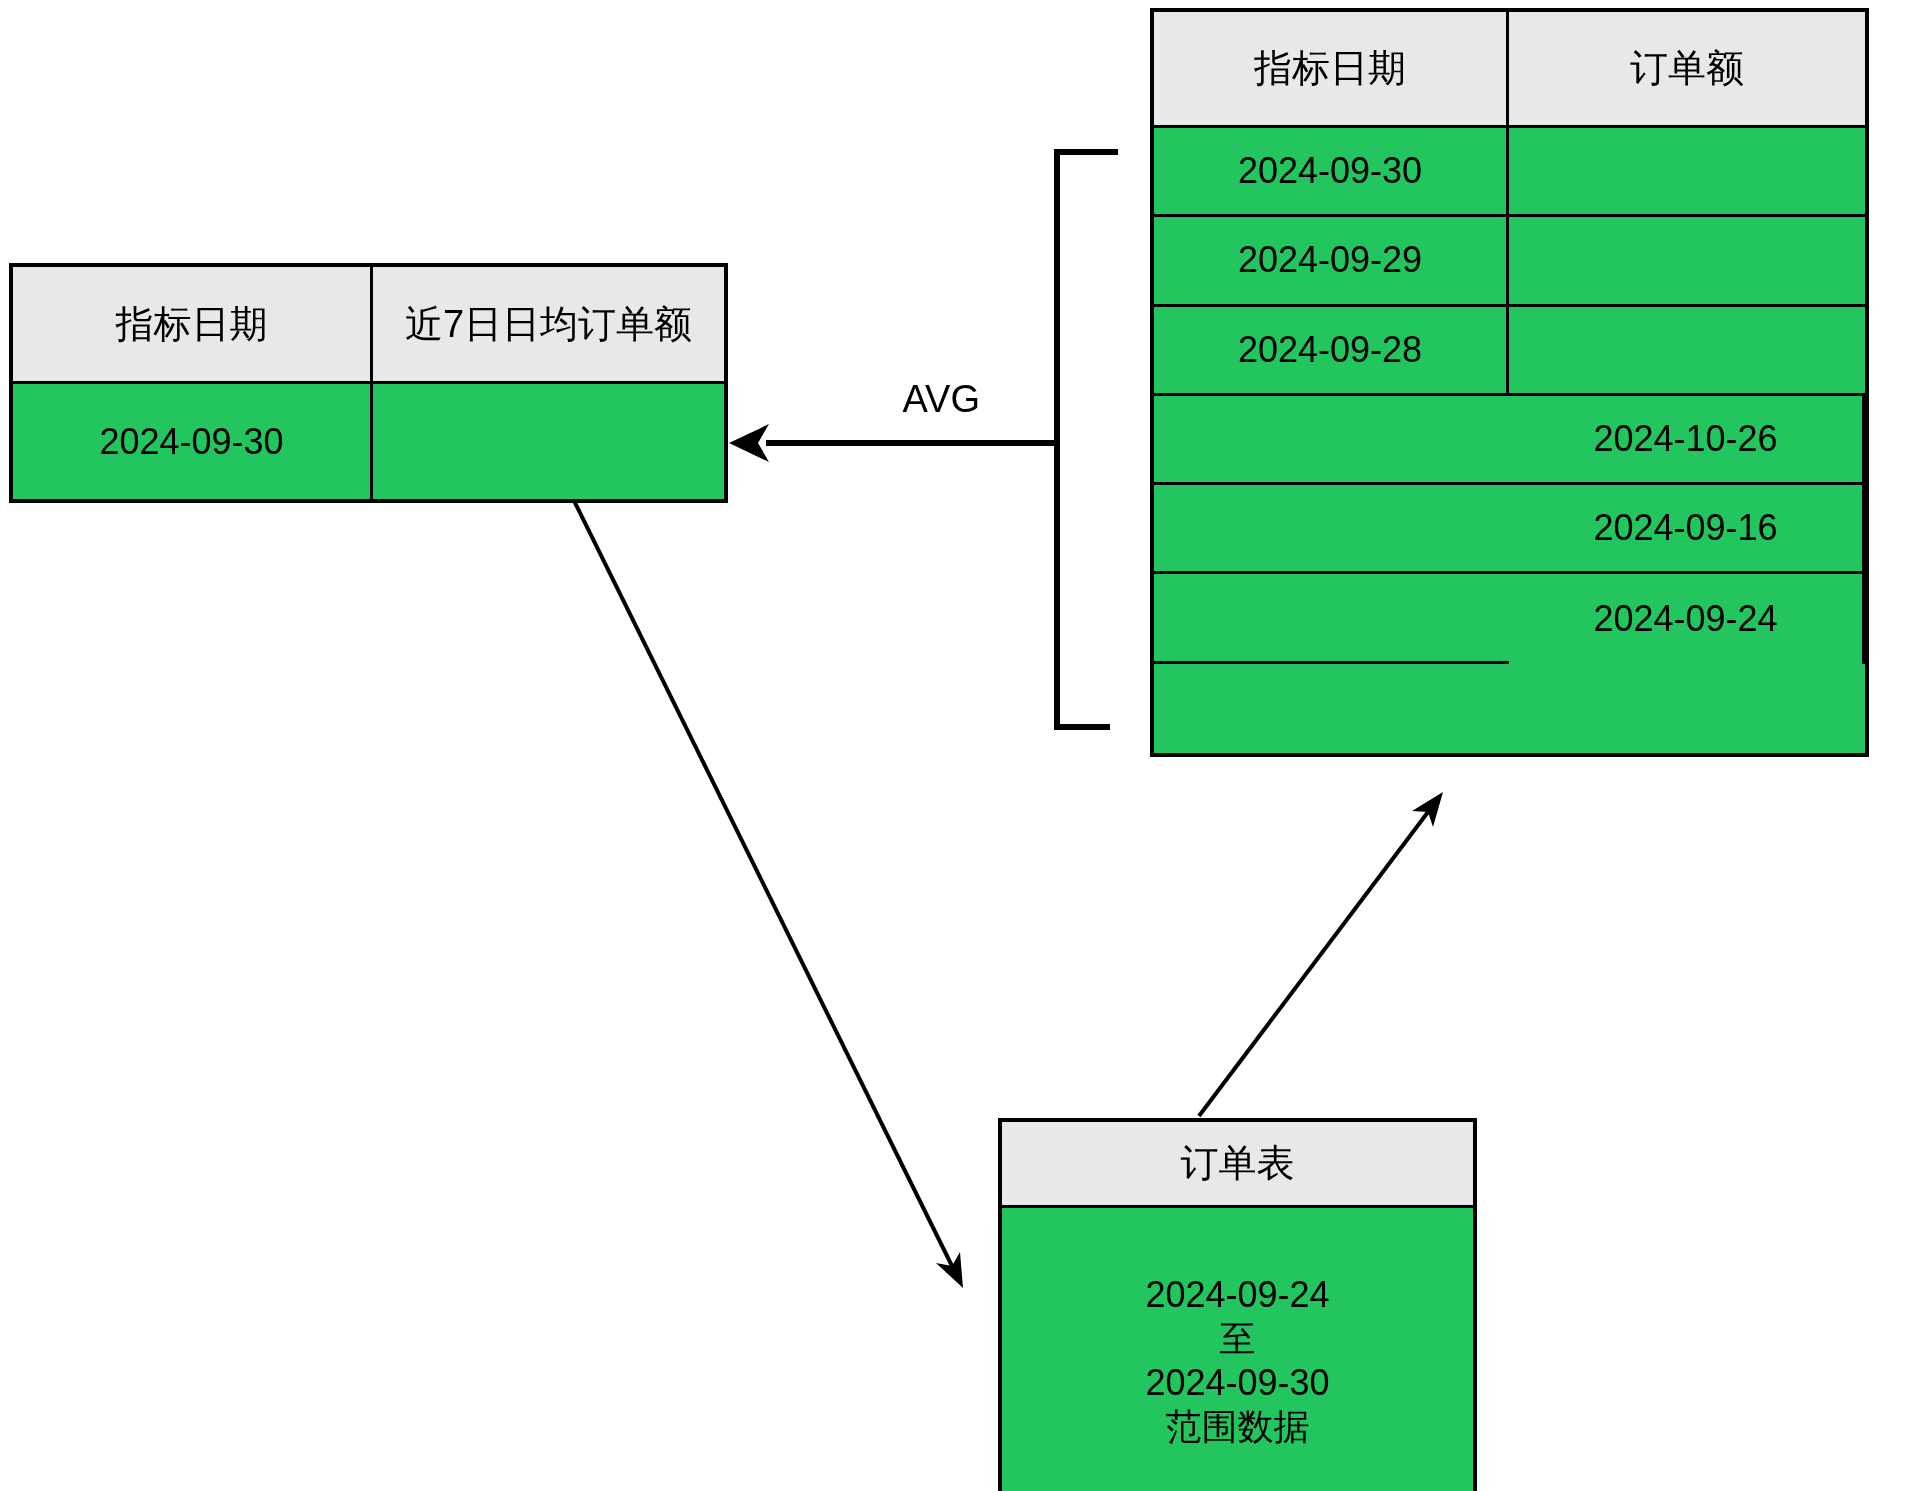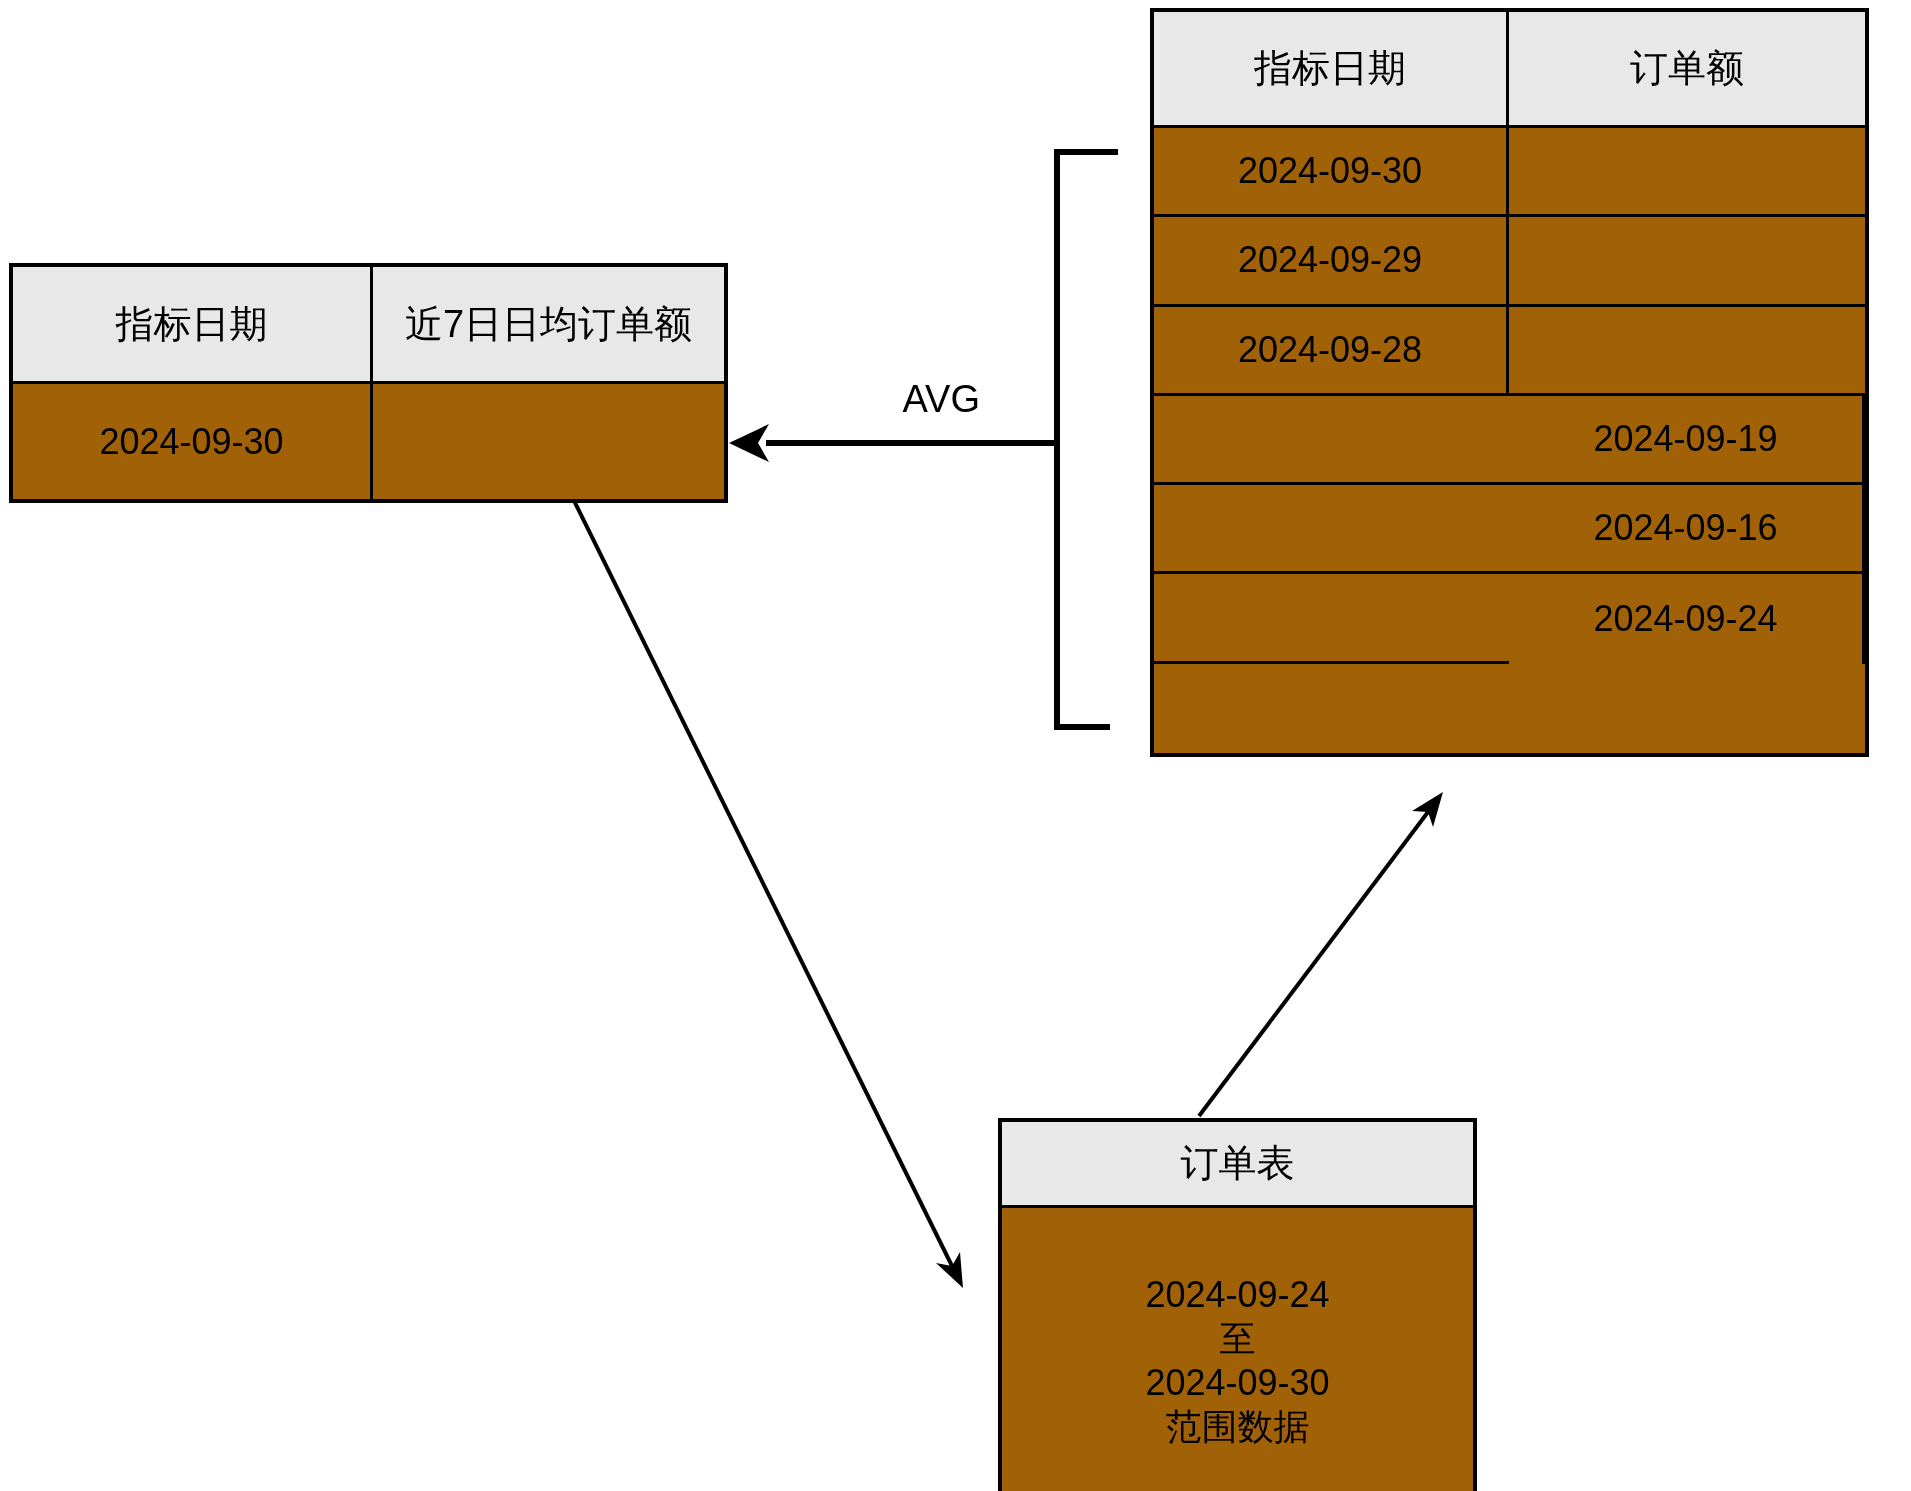--- a/index.html
+++ b/index.html
@@ -6,21 +6,21 @@
   #canvas{
     position:relative;
     width:1911px;height:1491px;
     background:#ffffff;
     font-family:"Liberation Sans","DejaVu Sans",sans-serif;
     color:#000;
     overflow:hidden;
   }
   svg.overlay{position:absolute;left:0;top:0;pointer-events:none;}
 
-  .tbl{position:absolute;display:grid;border:4px solid #000;background:#a16207;box-sizing:border-box;}
+  .tbl{position:absolute;display:grid;border:4px solid #000;background:#22c55e;box-sizing:border-box;}
   .cell{
     display:flex;align-items:center;justify-content:center;
     box-sizing:border-box;
     font-size:36px;
     border-right:3px solid #000;
     border-bottom:3px solid #000;
     white-space:nowrap;
   }
   .cell.hdr{background:#e8e8e8;font-size:38px;}
   .cell.last-col{border-right:none;}
@@ -78,21 +78,21 @@
     <div class="cell last-col"></div>
 
     <div class="cell">2024-09-29</div>
     <div class="cell last-col"></div>
 
     <div class="cell">2024-09-28</div>
     <div class="cell last-col"></div>
 
     <div class="cell last-col"></div>
 
-    <div class="cell">2024-09-19</div>
+    <div class="cell">2024-10-26</div>
     <div class="cell last-col"></div>
 
     <div class="cell">2024-09-16</div>
     <div class="cell last-col"></div>
 
     <div class="cell last-row">2024-09-24</div>
     <div class="cell last-row last-col"></div>
   </div>
 
   <div id="order-box" class="tbl">

